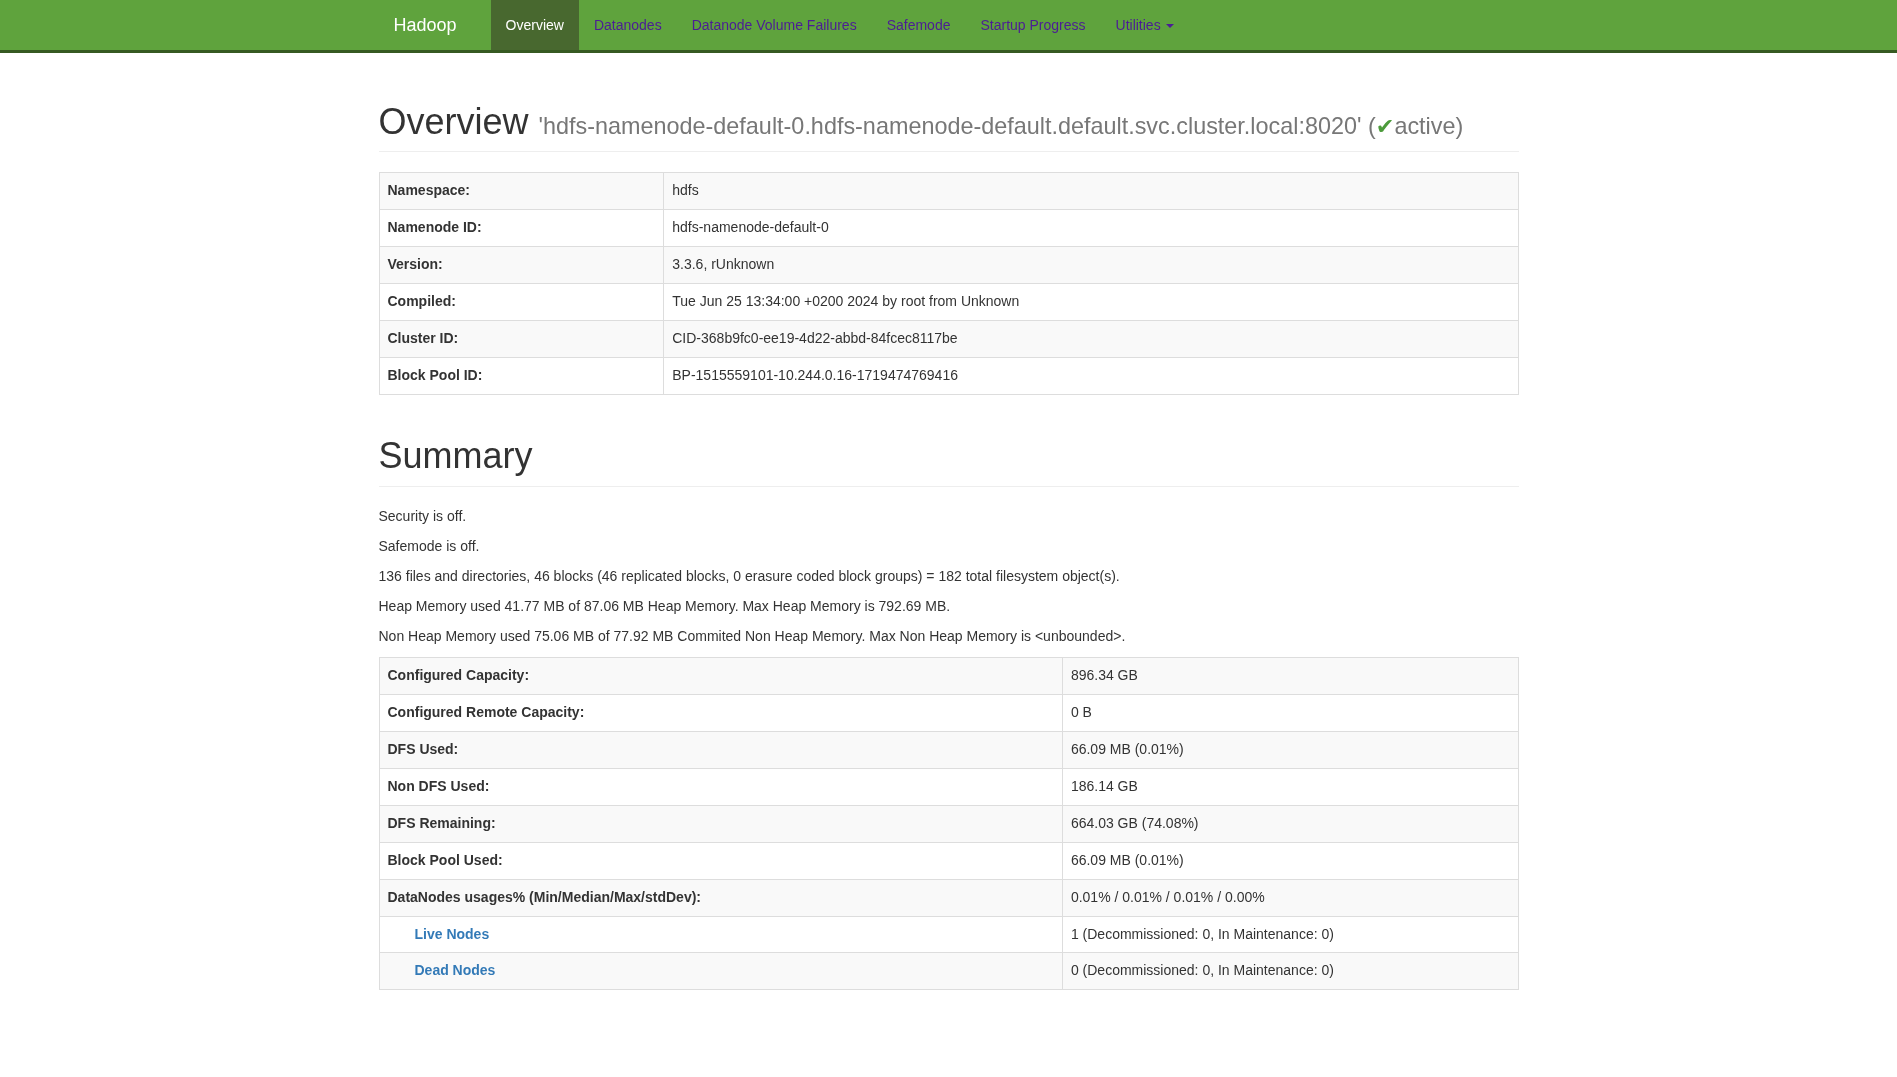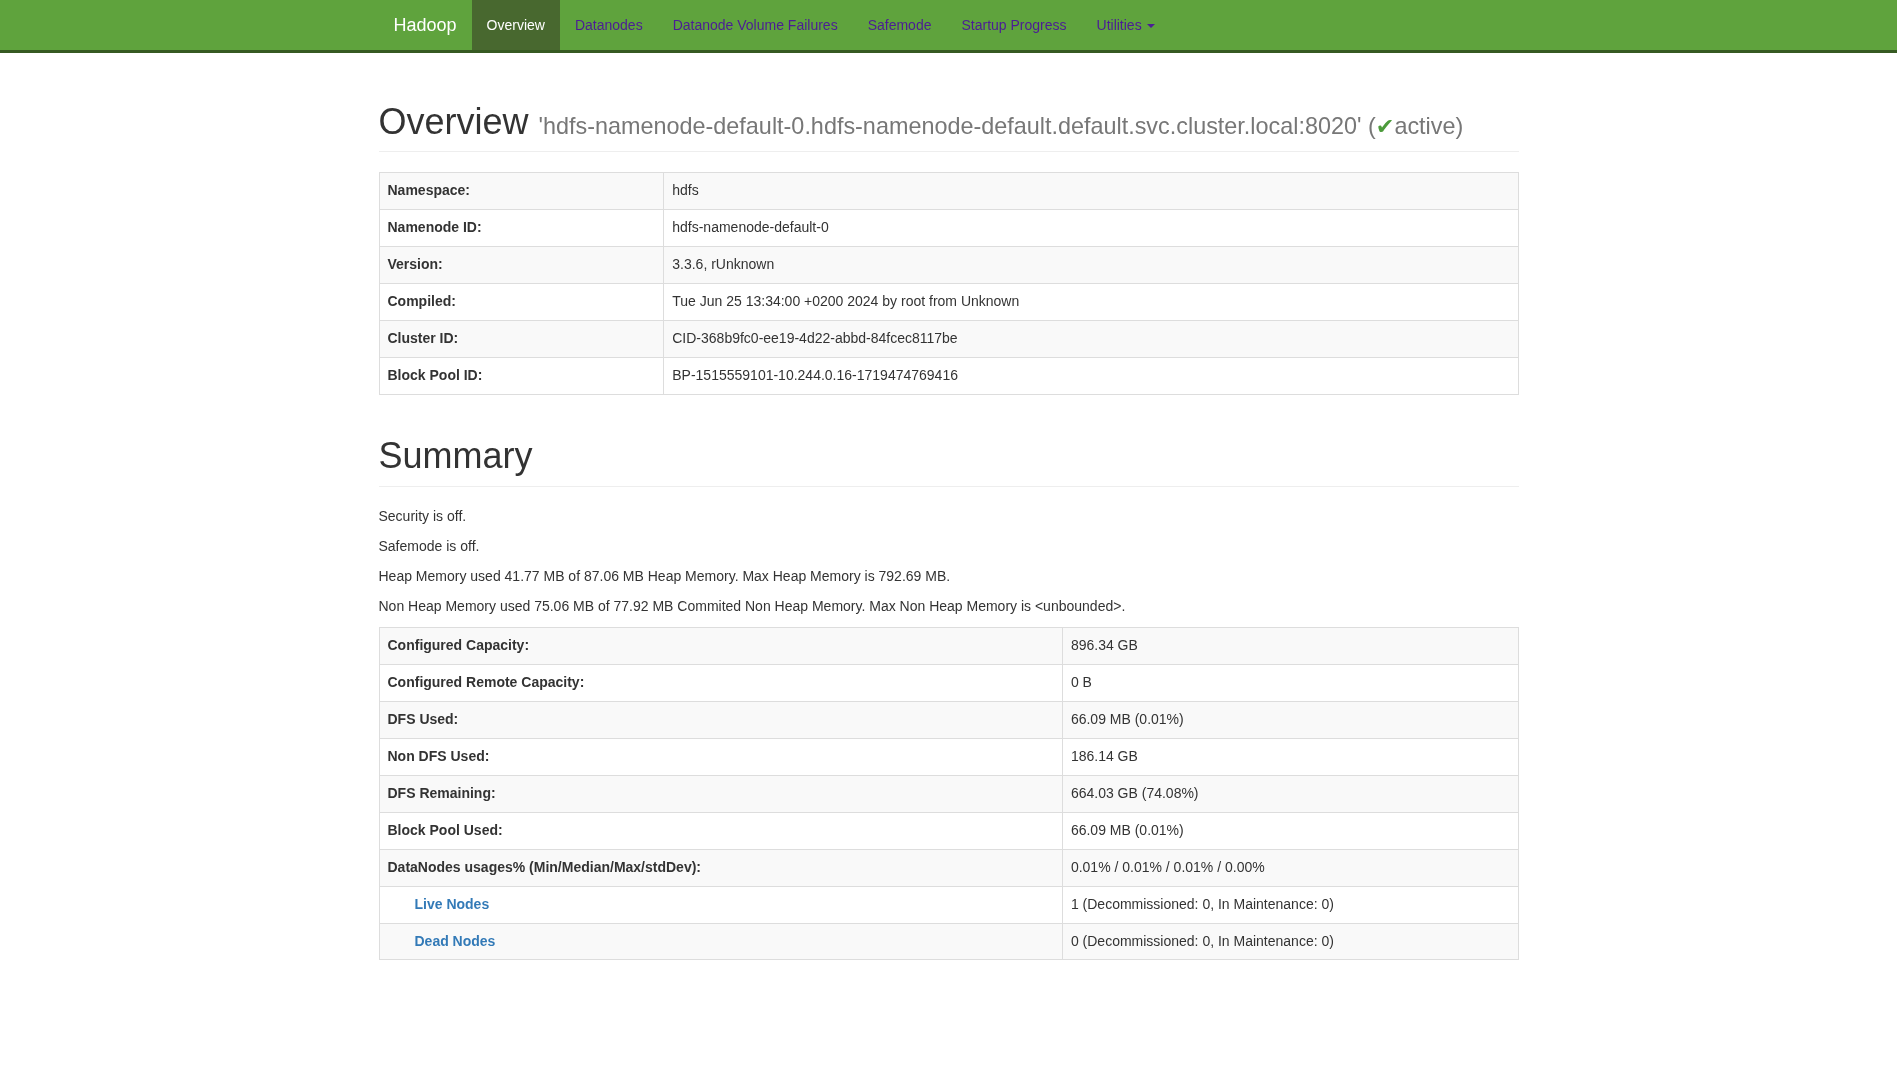--- a/index.html
+++ b/index.html
@@ -10,21 +10,21 @@
   }
   a { text-decoration: none; padding-left: 27px; }
   .container { width: 1170px; margin: 0 auto; padding: 0 15px; }
 
   
   .navbar {
     background: #5fa33d;
     border-bottom: 3px solid #365a22;
     margin-bottom: 20px;
   }
-  .navbar .container { display: flex; align-items: stretch; height: 50px; }
+  .navbar .container { display: flex; align-items: stretch; height: 50px; gap: 19px; }
   .navbar-brand {
     display: block; padding: 15px; font-size: 18px; line-height: 20px;
     color: #fff; white-space: nowrap; cursor: pointer;
   }
   .navbar-nav { display: flex; list-style: none; }
   .navbar-nav li > a {
     display: block; padding: 15px; font-size: 14px; line-height: 20px;
     color: #4c1d95; white-space: nowrap; cursor: pointer;
   }
   .navbar-nav li.active > a { background: #48682f; color: #fff; }
@@ -131,20 +131,21 @@
     </tbody>
   </table>
 
   <div class="page-header second">
     <h1>Summary</h1>
   </div>
 
   <div class="summary-text">
     <p>Security is off.</p>
     <p>Safemode is off.</p>
+    <p>136 files and directories, 46 blocks (46 replicated blocks, 0 erasure coded block groups) = 182 total filesystem object(s).</p>
     <p>Heap Memory used 41.77 MB of 87.06 MB Heap Memory. Max Heap Memory is 792.69 MB.</p>
     <p>Non Heap Memory used 75.06 MB of 77.92 MB Commited Non Heap Memory. Max Non Heap Memory is &lt;unbounded&gt;.</p>
   </div>
 
   <table class="table" id="metrics-table">
     <tbody>
       <tr>
         <th>Configured Capacity:</th>
         <td>896.34 GB</td>
       </tr>

